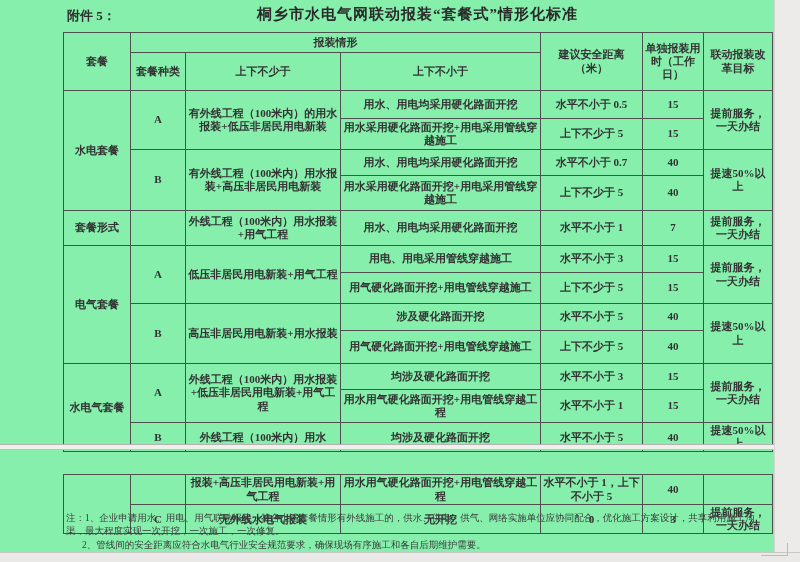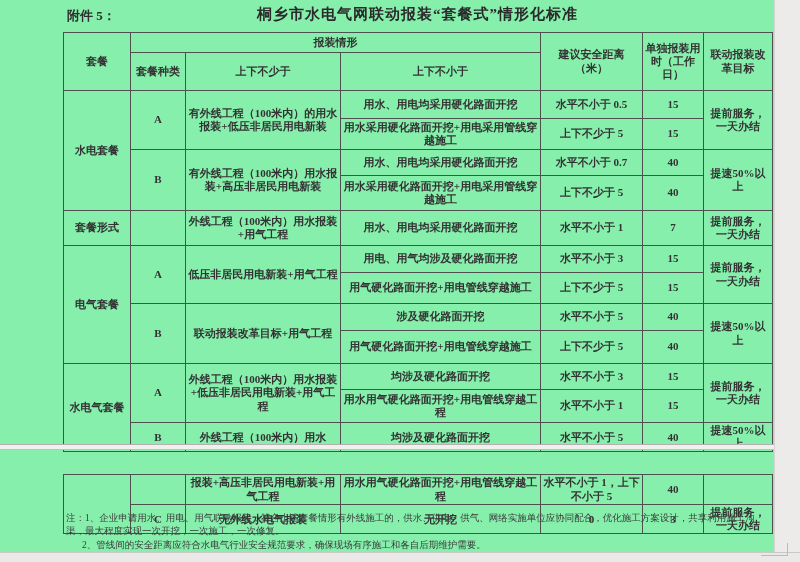--- a/index.html
+++ b/index.html
@@ -92,33 +92,33 @@
       <td>用水、用电均采用硬化路面开挖</td>
       <td>水平不小于 1</td>
       <td>7</td>
       <td>提前服务，一天办结</td>
     </tr>
 
     <tr class="h27">
       <td rowspan="4">电气套餐</td>
       <td rowspan="2">A</td>
       <td rowspan="2">低压非居民用电新装+用气工程</td>
-      <td>用电、用气均涉及硬化路面开挖</td>
+      <td>用电、用电采用管线穿越施工</td>
       <td>水平不小于 3</td>
       <td>15</td>
       <td rowspan="2">提前服务，一天办结</td>
     </tr>
     <tr class="h31">
       <td>用气硬化路面开挖+用电管线穿越施工</td>
       <td>上下不少于 5</td>
       <td>15</td>
     </tr>
     <tr class="h27">
       <td rowspan="2">B</td>
-      <td rowspan="2">联动报装改革目标+用气工程</td>
+      <td rowspan="2">高压非居民用电新装+用水报装</td>
       <td>涉及硬化路面开挖</td>
       <td>水平不小于 5</td>
       <td>40</td>
       <td rowspan="2">提速50%以上</td>
     </tr>
     <tr class="h33">
       <td>用气硬化路面开挖+用电管线穿越施工</td>
       <td>上下不少于 5</td>
       <td>40</td>
     </tr>

